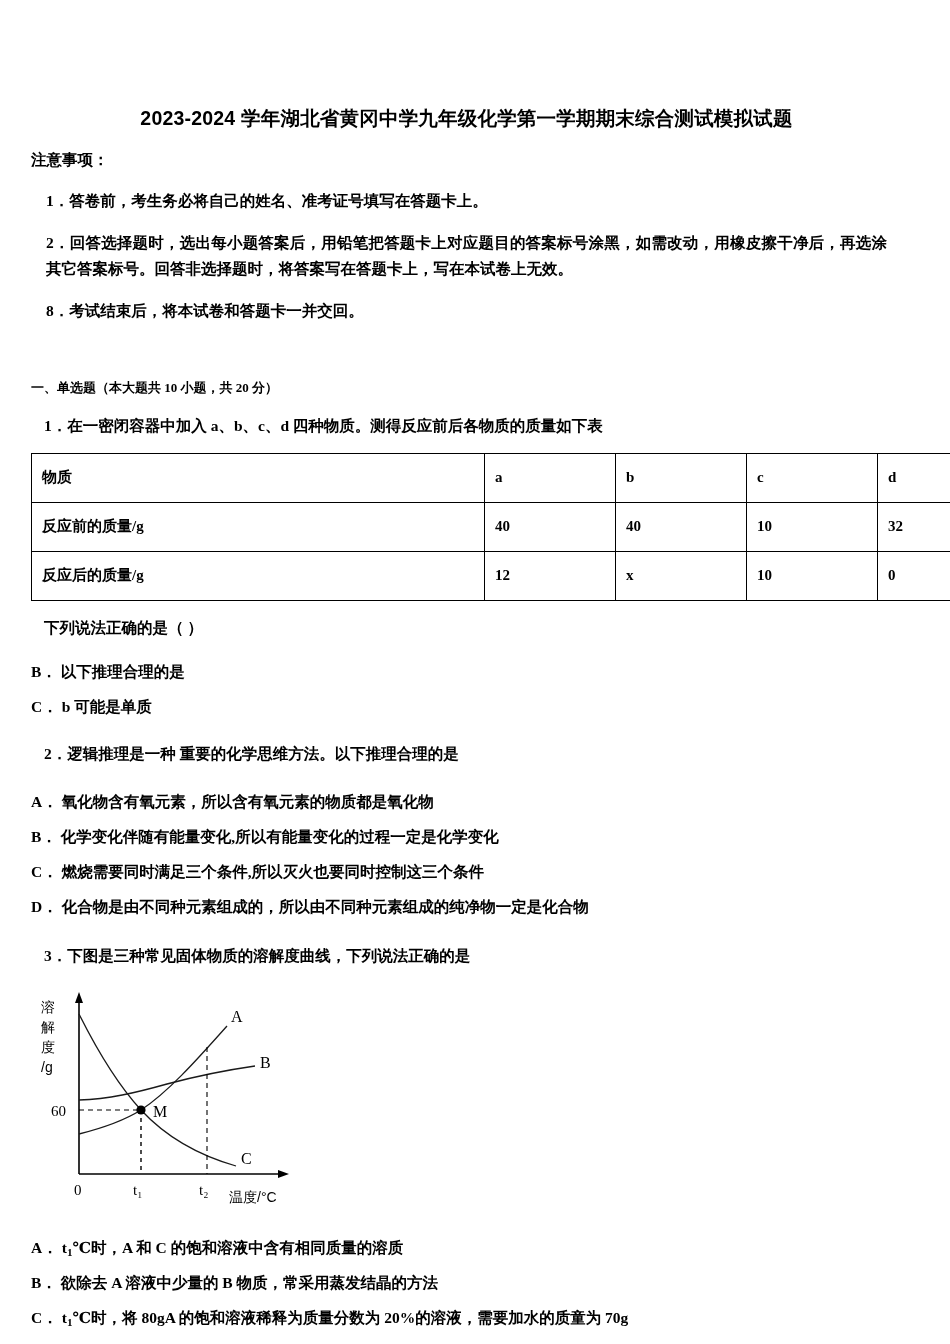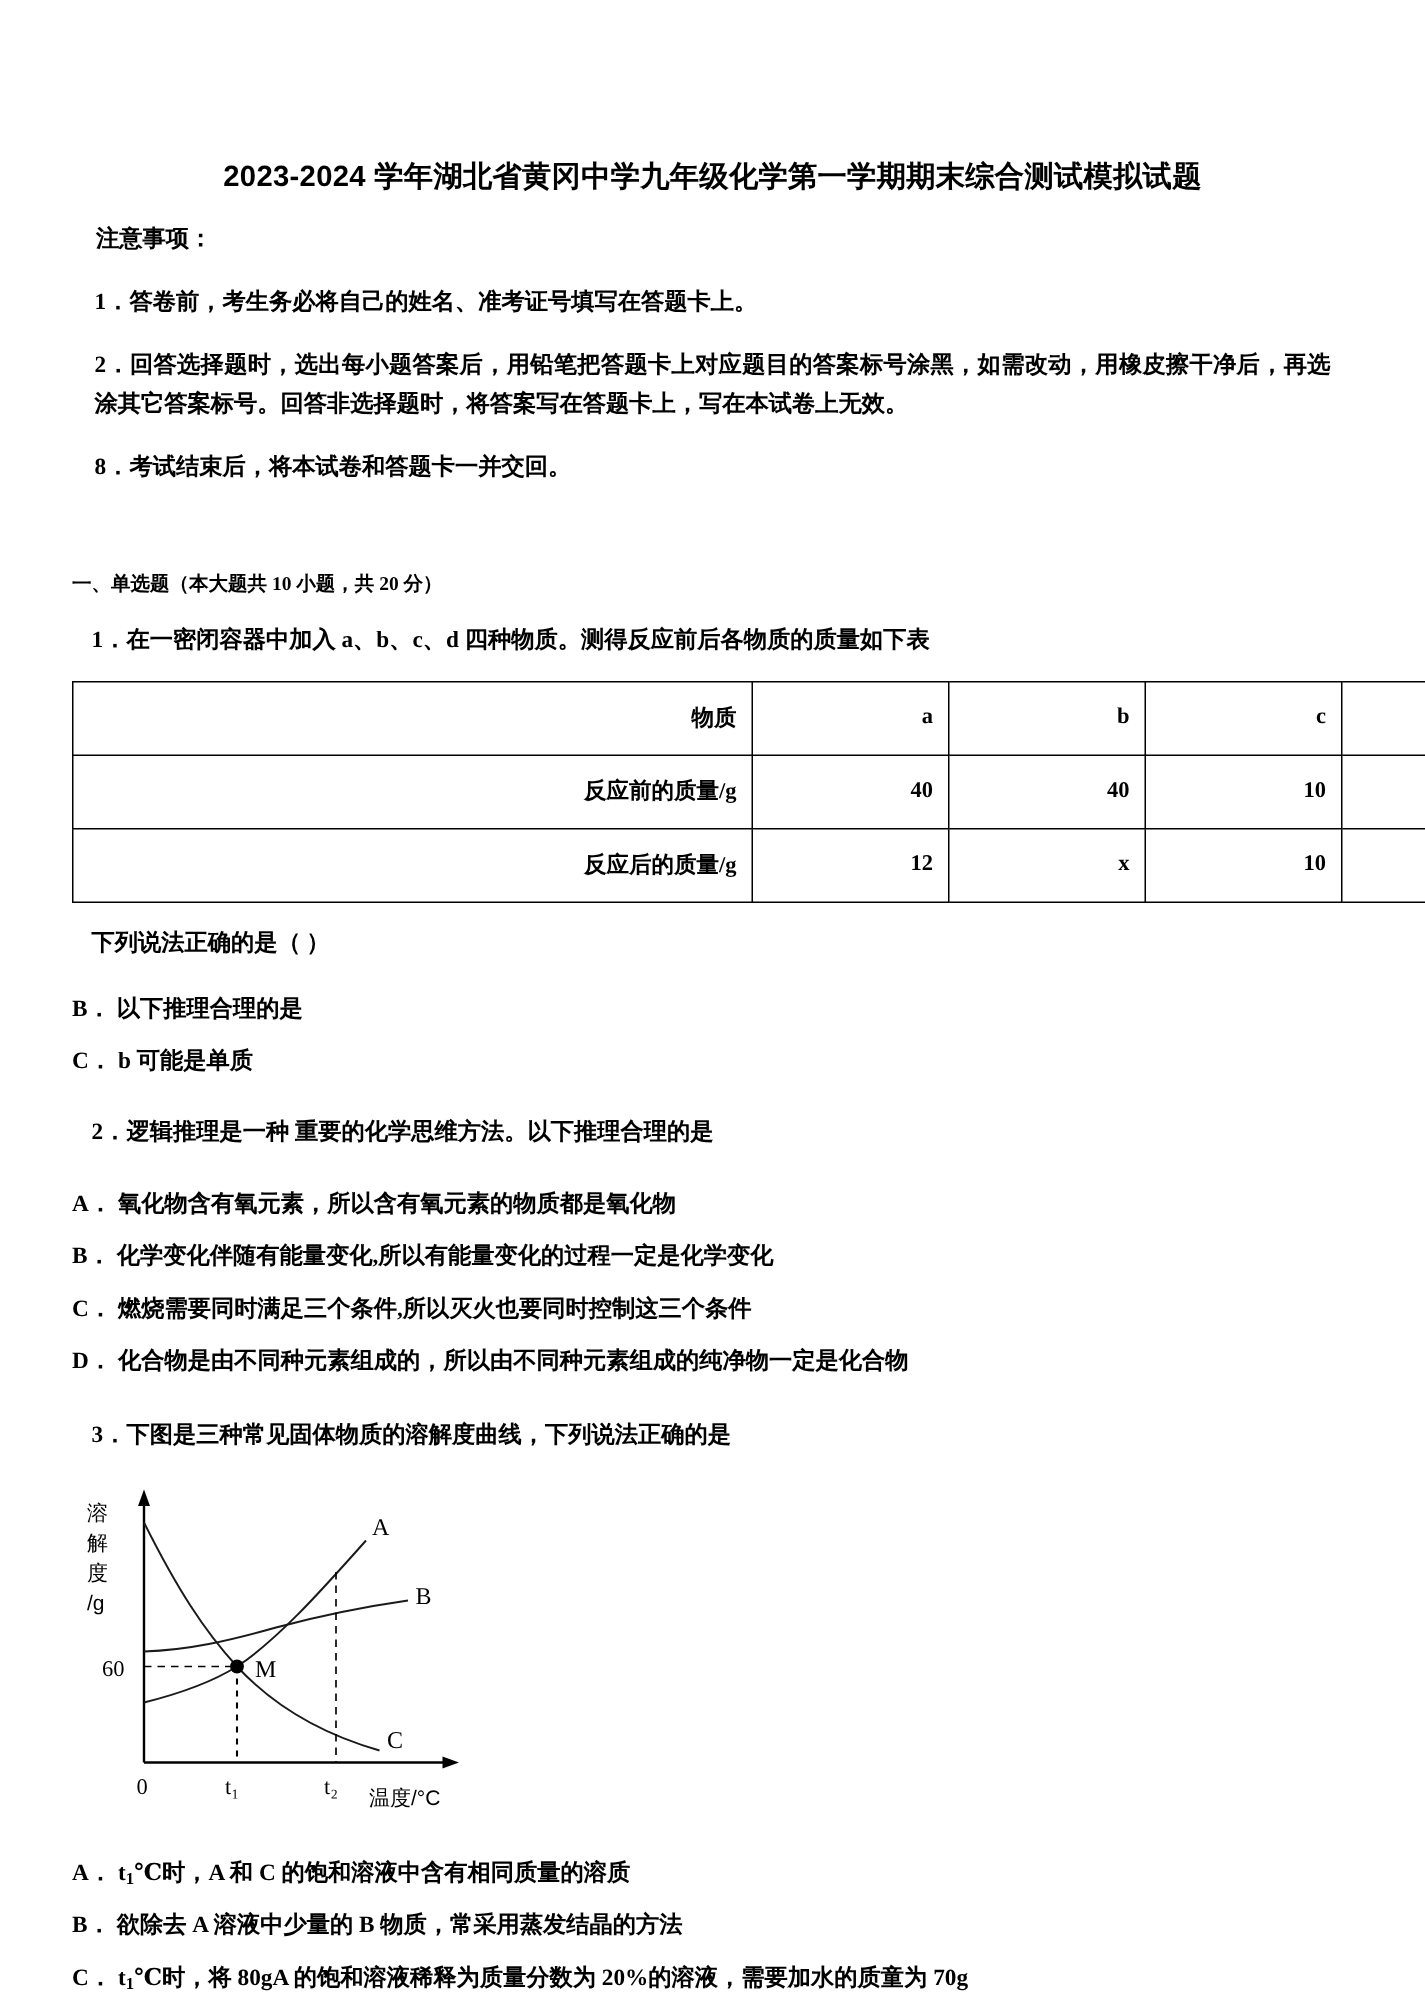--- a/index.html
+++ b/index.html
@@ -12,40 +12,40 @@
     height: 1344px;
     font-family: "Liberation Serif", "DejaVu Serif", serif;
     color: #000000;
     position: relative;
     overflow: hidden;
   }
   .page {
     width: 950px;
     height: 1192px;
     box-sizing: border-box;
-    padding: 106px 48px 0 48px;
+    padding: 106px 48px 0 31px;
     position: relative;
   }
   .doc-title {
     font-family: "Liberation Sans", "DejaVu Sans", sans-serif;
     font-size: 19.5px;
     font-weight: bold;
     text-align: center;
     letter-spacing: 0.2px;
     line-height: 1.3;
     margin: 0 0 16px 0;
   }
   .notice-block {
     margin: 0 0 6px 0;
   }
   .notice-head {
     font-size: 15.5px;
     font-weight: bold;
     line-height: 1.65;
-    margin: 16px;
+    margin: 0;
   }
   .notice-line {
     font-size: 15.5px;
     font-weight: bold;
     line-height: 1.72;
     margin: 15px;
     text-align: justify;
   }
   .spacer-lg { height: 36px; }
   .spacer-md { height: 16px; }
@@ -76,21 +76,20 @@
     margin: 10px 0 6px 0;
     table-layout: fixed;
   }
   table.data-table td {
     border: 1px solid #000000;
     font-size: 15px;
     font-weight: bold;
     padding: 13px 10px 13px 10px;
     vertical-align: middle;
     height: 22px;
-    text-align: right;
   }
   table.data-table td.first-col { width: 432px; }
   table.data-table td.val-col { width: 110px; }
 
   .chart-wrap {
     margin: 12px 0 4px 0;
     width: 300px;
     height: 225px;
     position: relative;
   }

